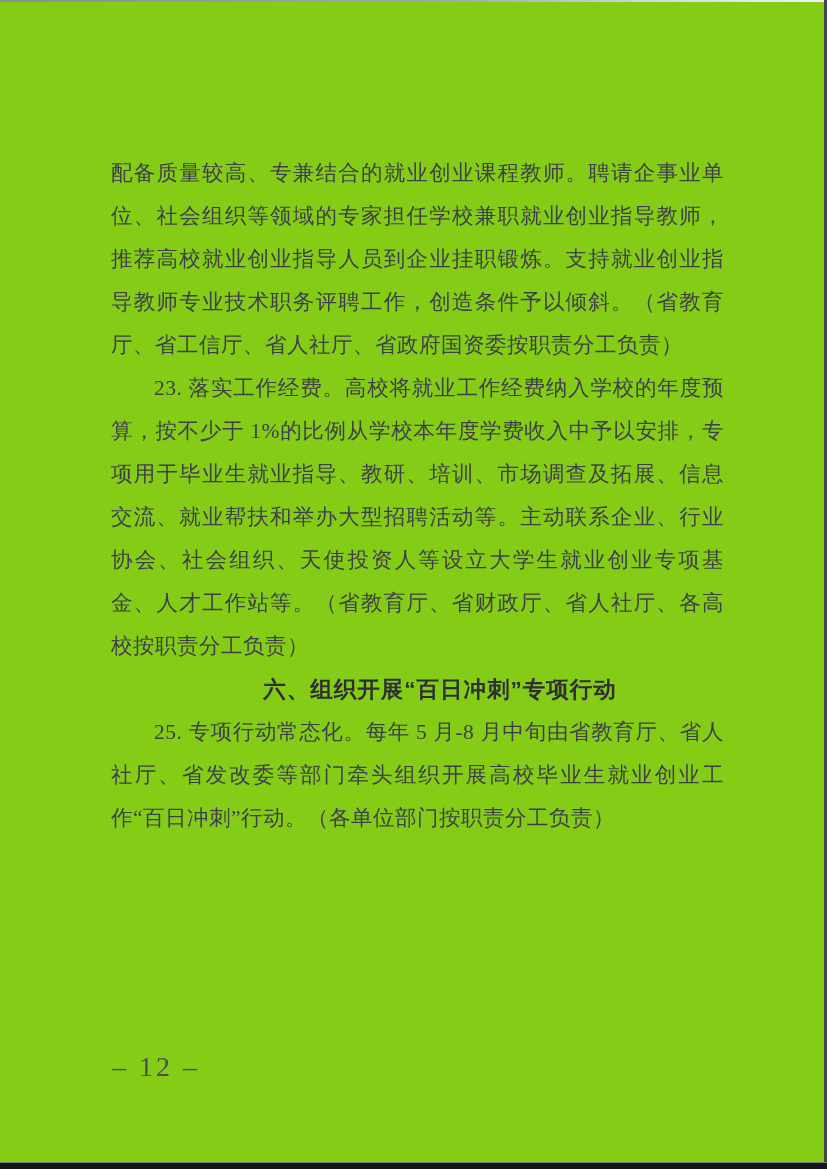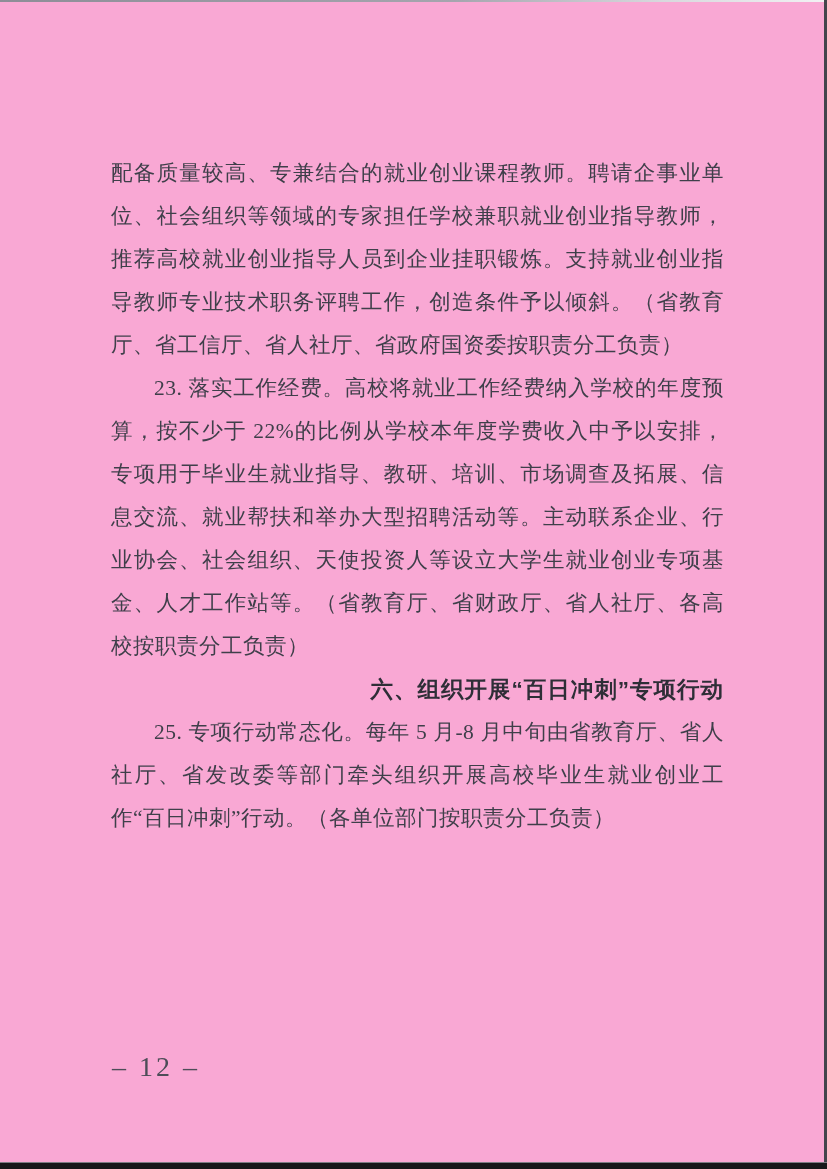--- a/index.html
+++ b/index.html
@@ -4,21 +4,21 @@
 <style>
   html, body {
     margin: 0;
     padding: 0;
     background: #ffffff;
   }
   .page {
     position: relative;
     width: 827px;
     height: 1169px;
-    background: #f9a8d4;
+    background: #84cc16;
     overflow: hidden;
     font-family: "Liberation Serif", "DejaVu Serif", serif;
   }
   
   .edge-top {
     position: absolute;
     left: 0; top: 0;
     width: 827px; height: 2px;
     background: linear-gradient(to right, #8d8d97 0%, #a5a5ae 55%, #d8d8dd 80%, #f2f2f4 100%);
   }
@@ -57,21 +57,21 @@
   }
   .heading {
     margin: 0;
     padding: 0;
     text-indent: 2em;
     font-family: "Liberation Sans", "DejaVu Sans", sans-serif;
     font-weight: bold;
     font-size: 22.5px;
     line-height: 43px;
     color: #2e2e37;
-    text-align: right;
+    text-align: center;
     letter-spacing: 1px;
   }
   .footer {
     position: absolute;
     left: 112px;
     top: 1054px;
     font-size: 28px;
     line-height: 26px;
     color: #4d4d58;
     letter-spacing: 3px;
@@ -81,19 +81,19 @@
 </head>
 <body>
 
 <div class="page">
   <div class="edge-top"></div>
   <div class="edge-right"></div>
   <div class="edge-bottom"></div>
 
   <div class="content">
     <p class="para">配备质量较高、专兼结合的就业创业课程教师。聘请企事业单位、社会组织等领域的专家担任学校兼职就业创业指导教师，推荐高校就业创业指导人员到企业挂职锻炼。支持就业创业指导教师专业技术职务评聘工作，创造条件予以倾斜。（省教育厅、省工信厅、省人社厅、省政府国资委按职责分工负责）</p>
-    <p class="para indent">23. 落实工作经费。高校将就业工作经费纳入学校的年度预算，按不少于 22%的比例从学校本年度学费收入中予以安排，专项用于毕业生就业指导、教研、培训、市场调查及拓展、信息交流、就业帮扶和举办大型招聘活动等。主动联系企业、行业协会、社会组织、天使投资人等设立大学生就业创业专项基金、人才工作站等。（省教育厅、省财政厅、省人社厅、各高校按职责分工负责）</p>
+    <p class="para indent">23. 落实工作经费。高校将就业工作经费纳入学校的年度预算，按不少于 1%的比例从学校本年度学费收入中予以安排，专项用于毕业生就业指导、教研、培训、市场调查及拓展、信息交流、就业帮扶和举办大型招聘活动等。主动联系企业、行业协会、社会组织、天使投资人等设立大学生就业创业专项基金、人才工作站等。（省教育厅、省财政厅、省人社厅、各高校按职责分工负责）</p>
     <h2 class="heading">六、组织开展“百日冲刺”专项行动</h2>
     <p class="para indent">25. 专项行动常态化。每年 5 月-8 月中旬由省教育厅、省人社厅、省发改委等部门牵头组织开展高校毕业生就业创业工作“百日冲刺”行动。（各单位部门按职责分工负责）</p>
   </div>
 
   <div class="footer">– 12 –</div>
 </div>
 
 </body></html>

